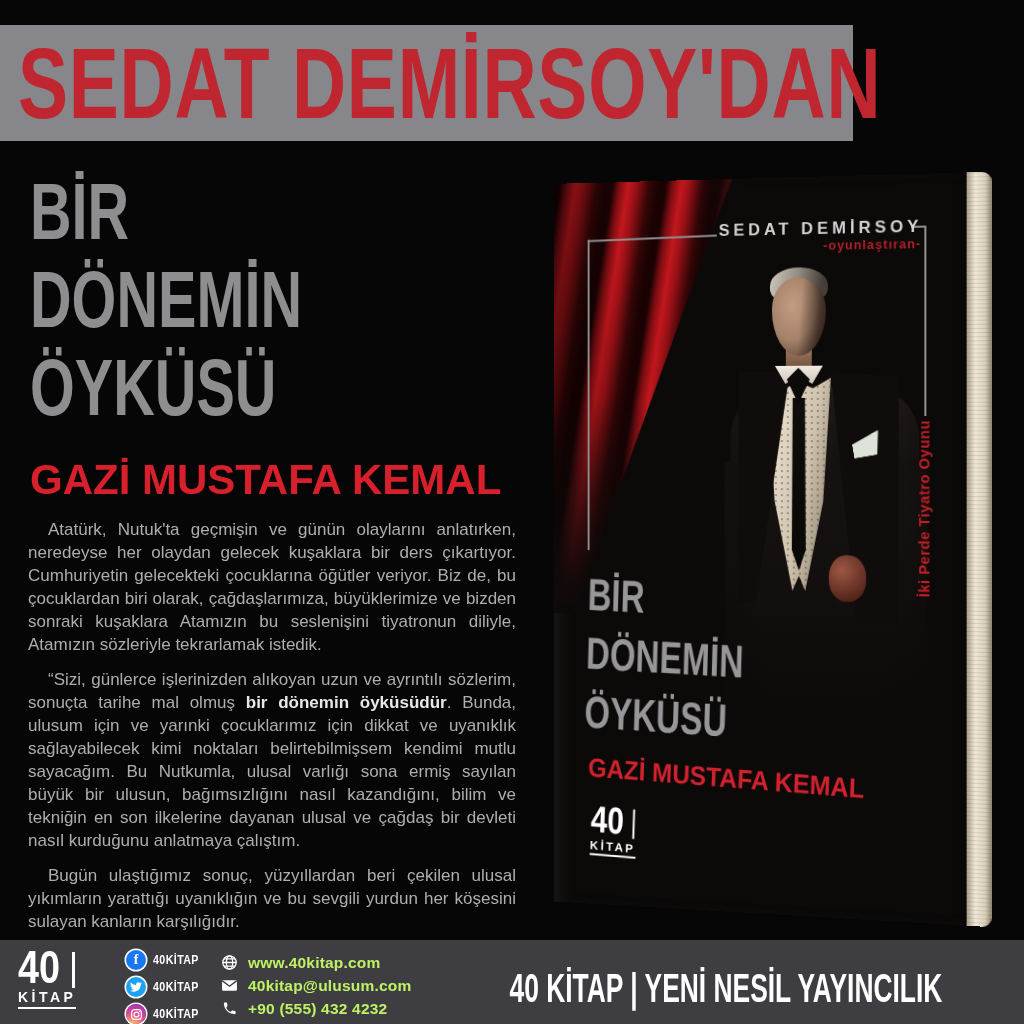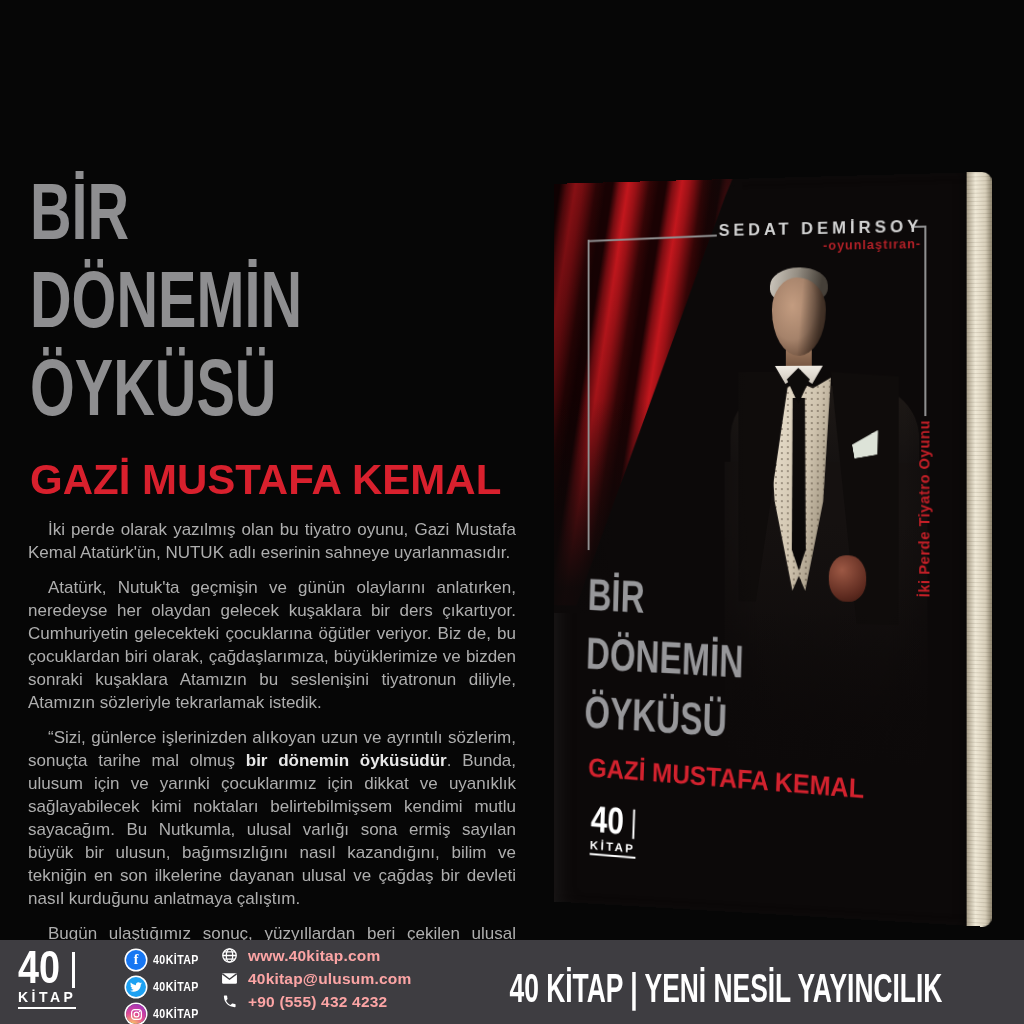--- a/index.html
+++ b/index.html
@@ -113,43 +113,45 @@
   .f-logo .name{font-size:14px;letter-spacing:3.5px;}
   .f-social{left:126px;top:9px;}
   .s-row{display:flex;align-items:center;height:22px;margin-bottom:5px;}
   .s-ic{width:20px;height:20px;border-radius:50%;display:flex;align-items:center;justify-content:center;
         box-shadow:0 0 0 1.5px #fff;flex:0 0 20px;}
   .s-ic.fb{background:#1877f2;color:#fff;font-weight:bold;font-size:14px;font-family:"Liberation Serif",serif;}
   .s-ic.tw{background:#1da1f2;}
   .s-ic.ig{background:radial-gradient(circle at 30% 110%,#fdc468 8%,#df4996 50%,#962fbf 95%);}
   .s-label{color:#fff;font-weight:bold;font-size:12.5px;margin-left:7px;letter-spacing:.5px;
            transform:scaleX(.85);transform-origin:0 50%;}
-  .f-contact{left:220px;top:5px;color:#fca5a5;}
+  .f-contact{left:220px;top:12px;color:#bef264;}
   .k-row{display:flex;align-items:center;height:21px;margin-bottom:2px;}
   .k-ic{width:19px;height:19px;flex:0 0 19px;display:flex;align-items:center;justify-content:center;}
   .k-val{font-weight:bold;font-size:15.5px;margin-left:9px;white-space:nowrap;letter-spacing:.2px;}
   .f-tagline{left:398px;top:6px;width:512px;height:84px;line-height:84px;text-align:center;color:#fff;}
   .f-tagline span{display:inline-block;font-weight:bold;font-size:40px;transform:scaleX(.66);
                   transform-origin:50% 50%;white-space:nowrap;}
 </style>
 </head>
 <body>
 
 <div class="stage">
 
+  <div class="abs banner">
+    <span class="banner-text">SEDAT DEMİRSOY'DAN</span>
+  </div>
 
   <div class="abs lt">
     <div>BİR</div>
     <div>DÖNEMİN</div>
     <div>ÖYKÜSÜ</div>
   </div>
   <div class="abs l-sub">GAZİ MUSTAFA KEMAL</div>
 
   <div class="abs article">
-    <p><span>İki perde olarak yazılmış olan bu tiyatro oyunu, Gazi Mustafa Kemal Atatürk'ün, NUTUK adlı eserinin sahneye uyarlanmasıdır.</span></p>
     <p><span>Atatürk, Nutuk'ta geçmişin ve günün olaylarını anlatırken, neredeyse her olaydan gelecek kuşaklara bir ders çıkartıyor. Cumhuriyetin gelecekteki çocuklarına öğütler veriyor. Biz de, bu çocuklardan biri olarak, çağdaşlarımıza, büyüklerimize ve bizden sonraki kuşaklara Atamızın bu seslenişini tiyatronun diliyle, Atamızın sözleriyle tekrarlamak istedik.</span></p>
     <p><span>“Sizi, günlerce işlerinizden alıkoyan uzun ve ayrıntılı sözlerim, sonuçta tarihe mal olmuş </span><b>bir dönemin öyküsüdür</b><span>. Bunda, ulusum için ve yarınki çocuklarımız için dikkat ve uyanıklık sağlayabilecek kimi noktaları belirtebilmişsem kendimi mutlu sayacağım. Bu Nutkumla, ulusal varlığı sona ermiş sayılan büyük bir ulusun, bağımsızlığını nasıl kazandığını, bilim ve tekniğin en son ilkelerine dayanan ulusal ve çağdaş bir devleti nasıl kurduğunu anlatmaya çalıştım.</span></p>
     <p><span>Bugün ulaştığımız sonuç, yüzyıllardan beri çekilen ulusal yıkımların yarattığı uyanıklığın ve bu sevgili yurdun her köşesini sulayan kanların karşılığıdır.</span></p>
     <p><span>Bu sonucu, Türk gençliğine kutsal bir armağan olarak bırakıyorum.”</span></p>
   </div>
 
   <div class="abs book">
     <div class="cover">
       <div class="abs curtain"></div>
       <div class="abs curtain-fade"></div>

